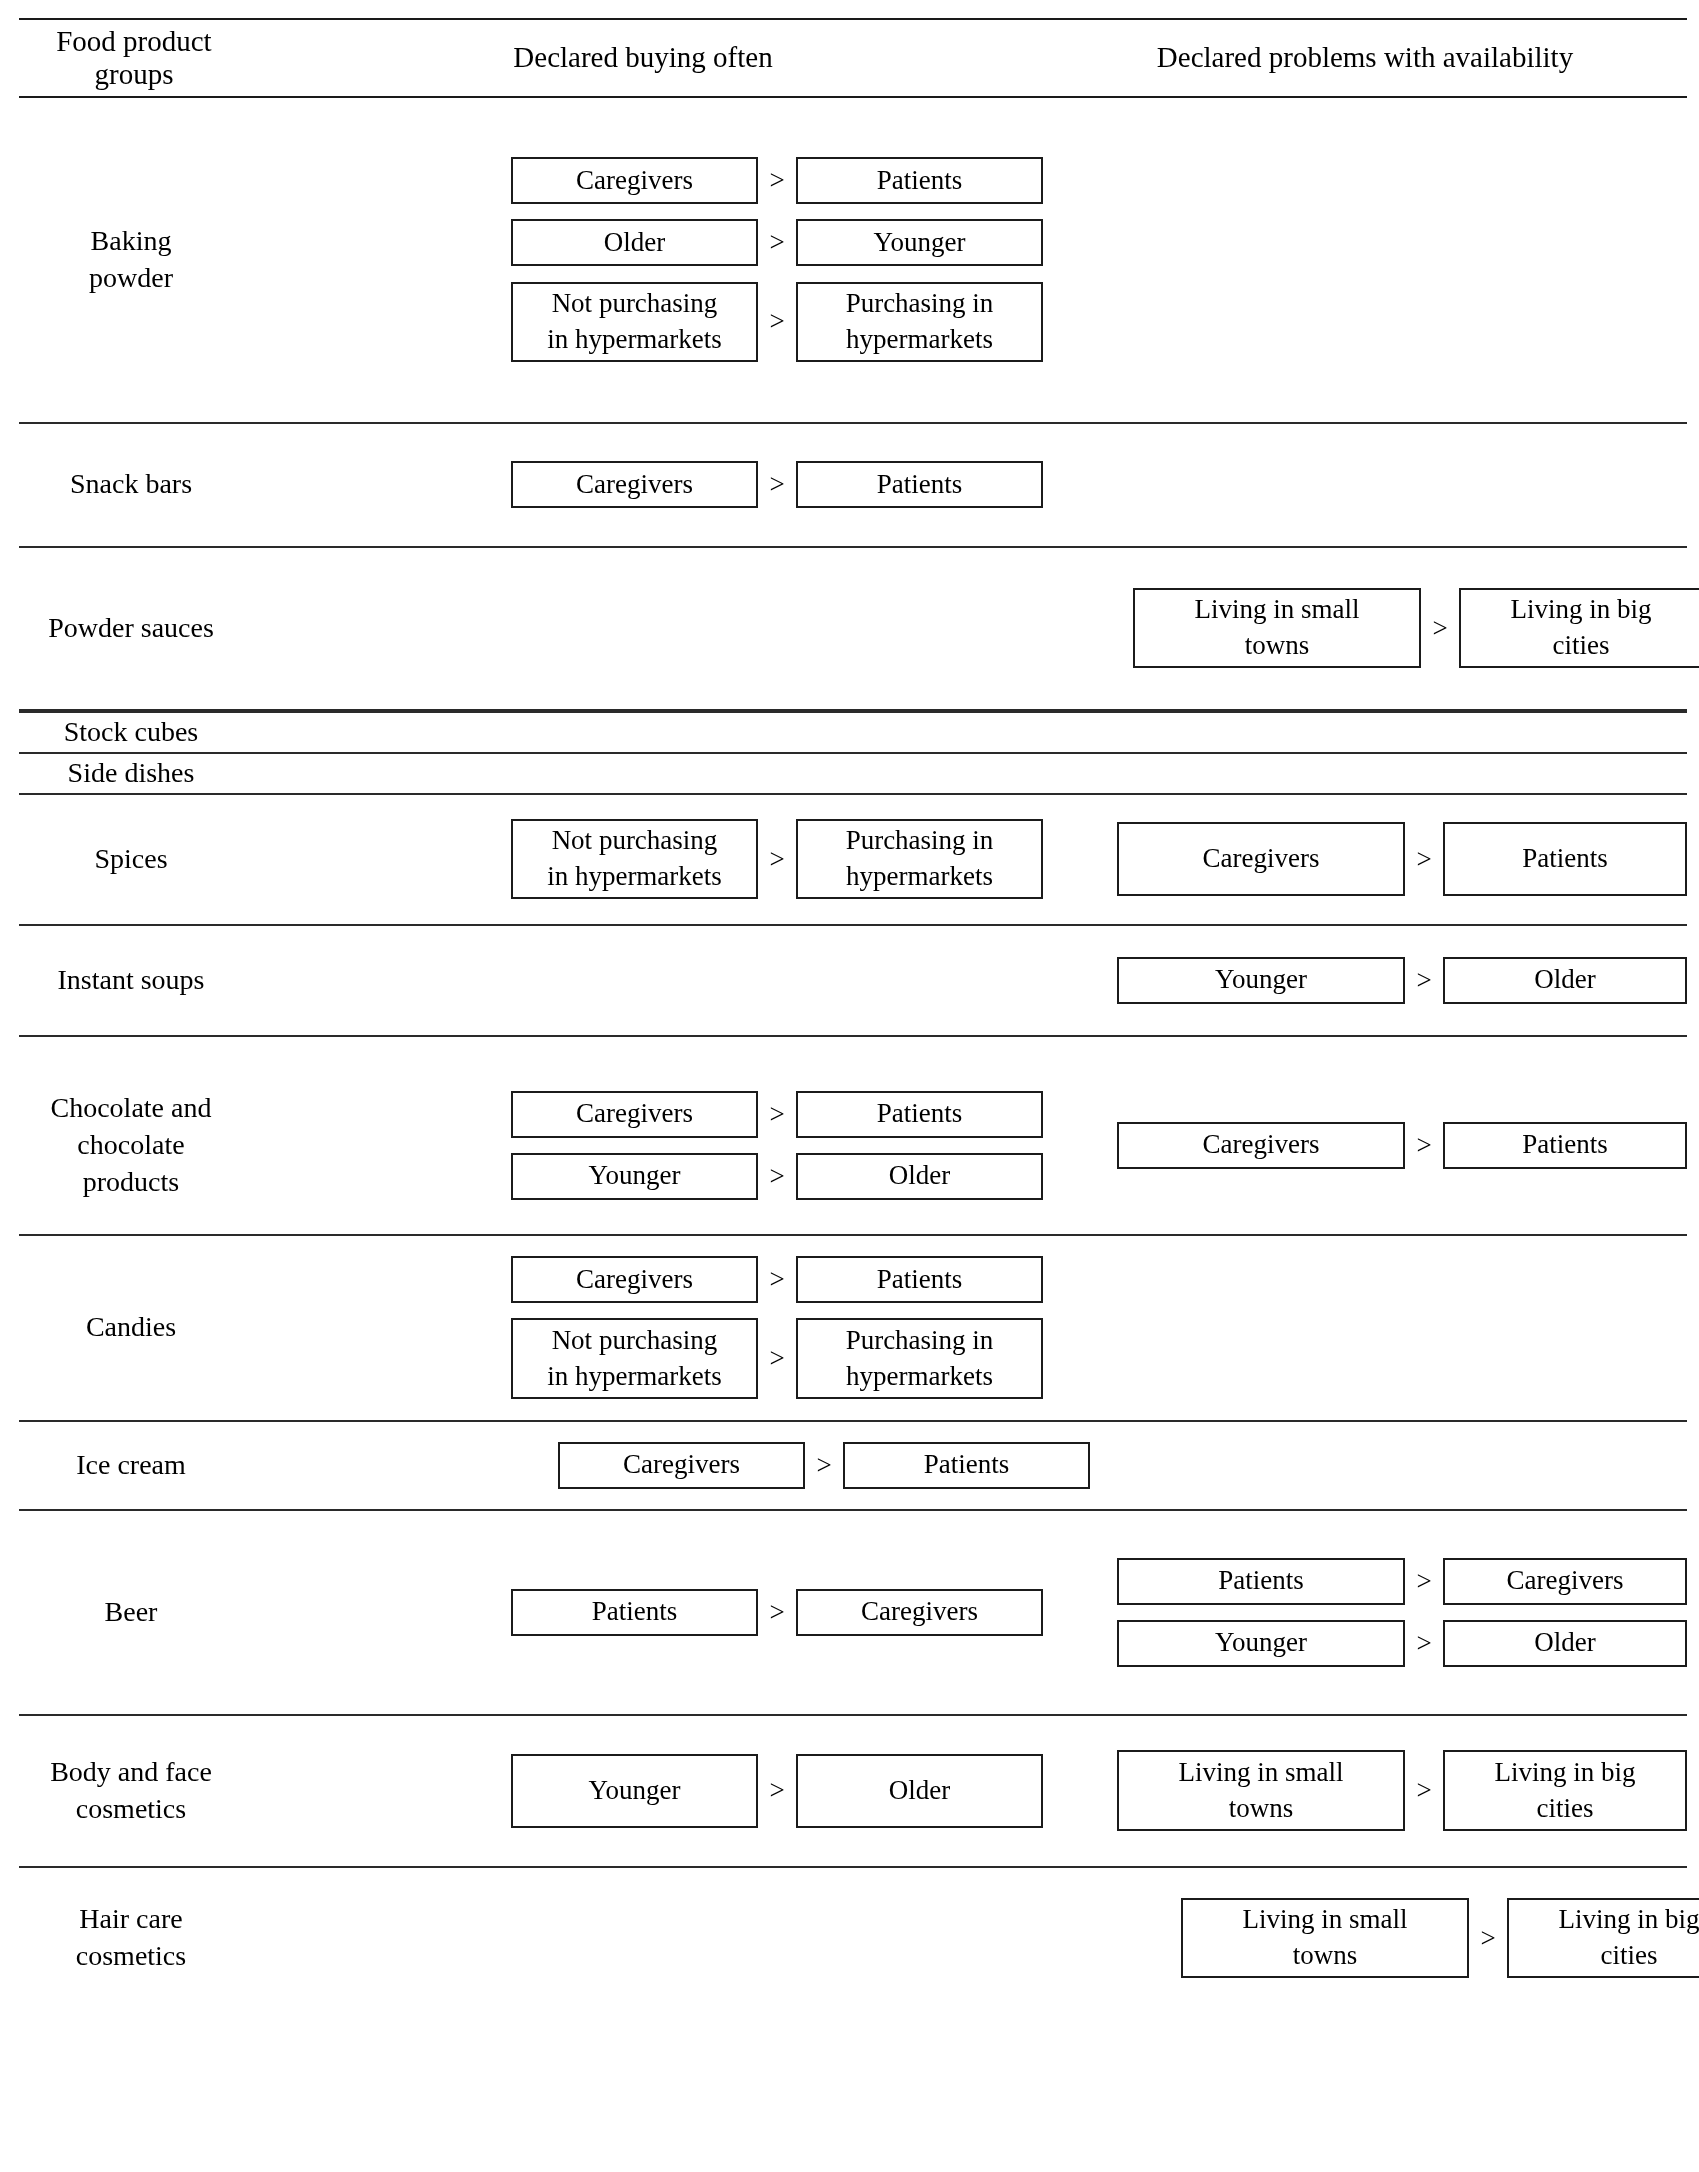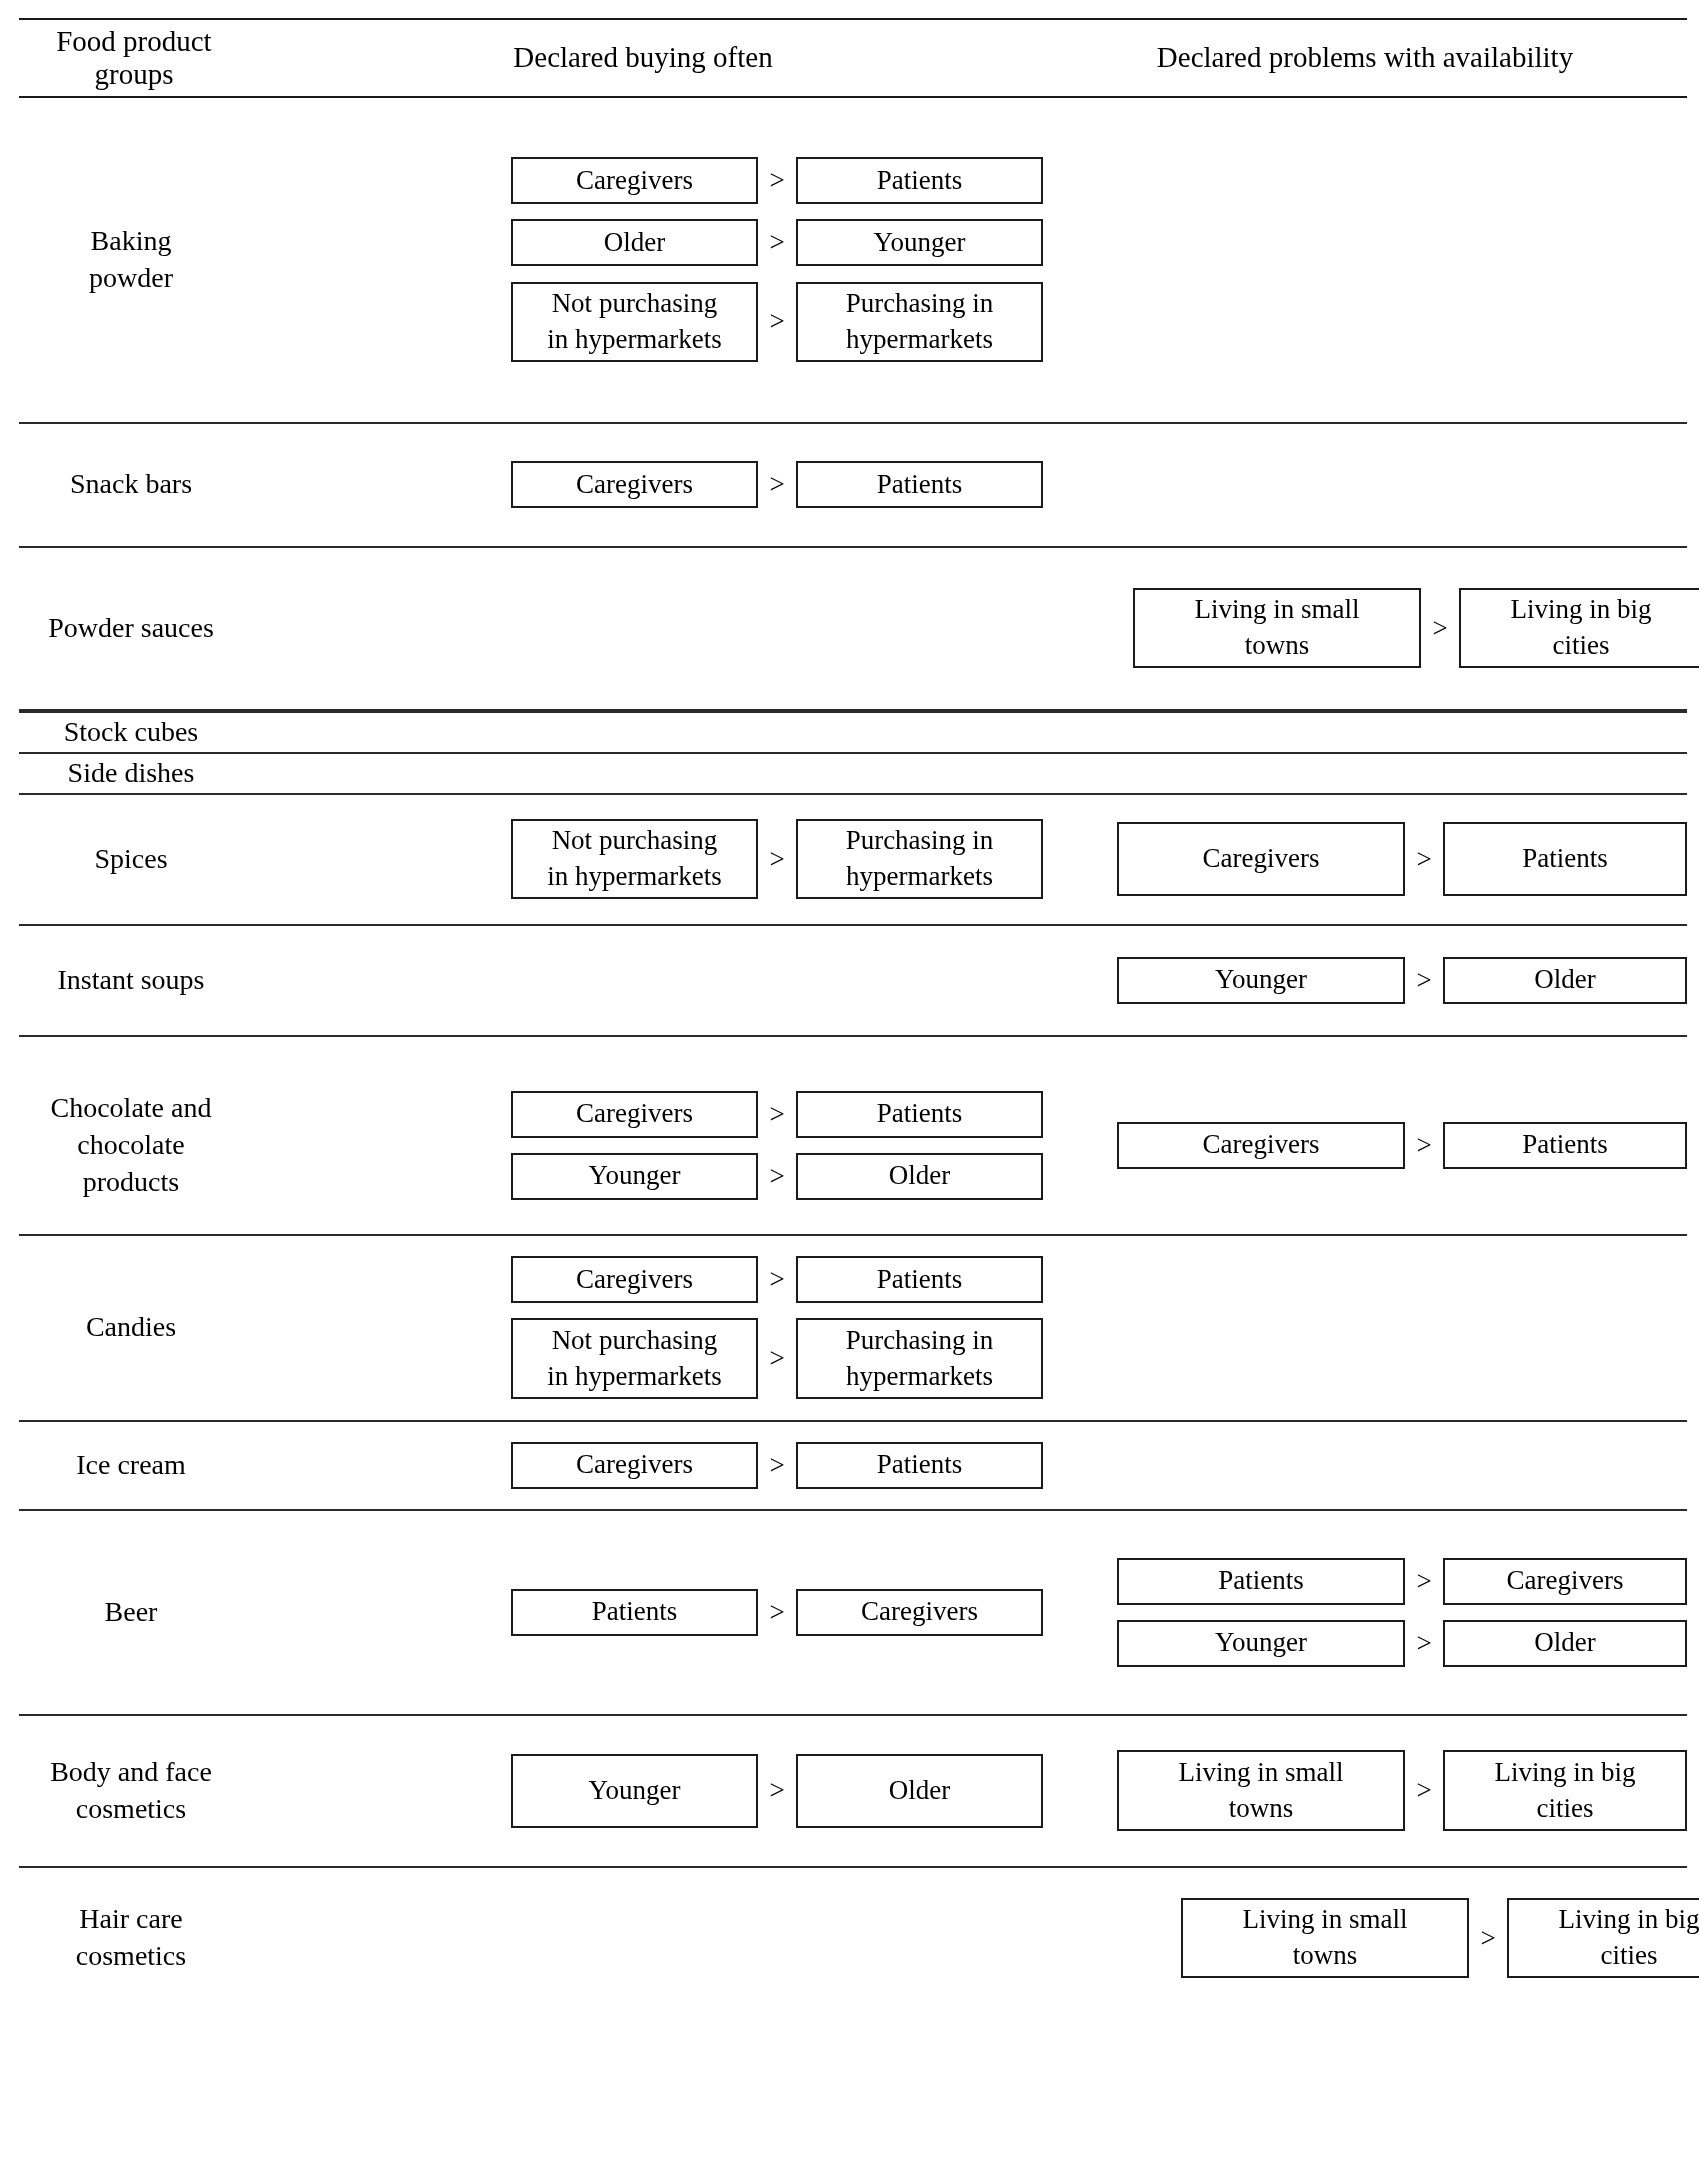--- a/index.html
+++ b/index.html
@@ -140,21 +140,21 @@
 
   
   .r-tall   { min-height: 324px; }
   .r-med    { min-height: 122px; }
   .r-pow    { min-height: 161px; gap: 8px; }
   .r-slim   { min-height: 39px;  }
   .r-spice  { min-height: 129px; }
   .r-inst   { min-height: 109px; }
   .r-choc   { min-height: 177px; margin-top: 20px; }
   .r-cand   { min-height: 184px; }
-  .r-ice    { min-height: 87px; }
+  .r-ice    { min-height: 87px; gap: 47px; }
   .r-beer   { min-height: 203px; }
   .r-body   { min-height: 150px; }
   .r-hair   { min-height: 141px; gap: 32px; }
 
   .r-slim .cell-label { font-size: 28px; line-height: 1; }
   .lbl-indent { padding-left: 35px; }
 </style>
 </head>
 <body>
 

